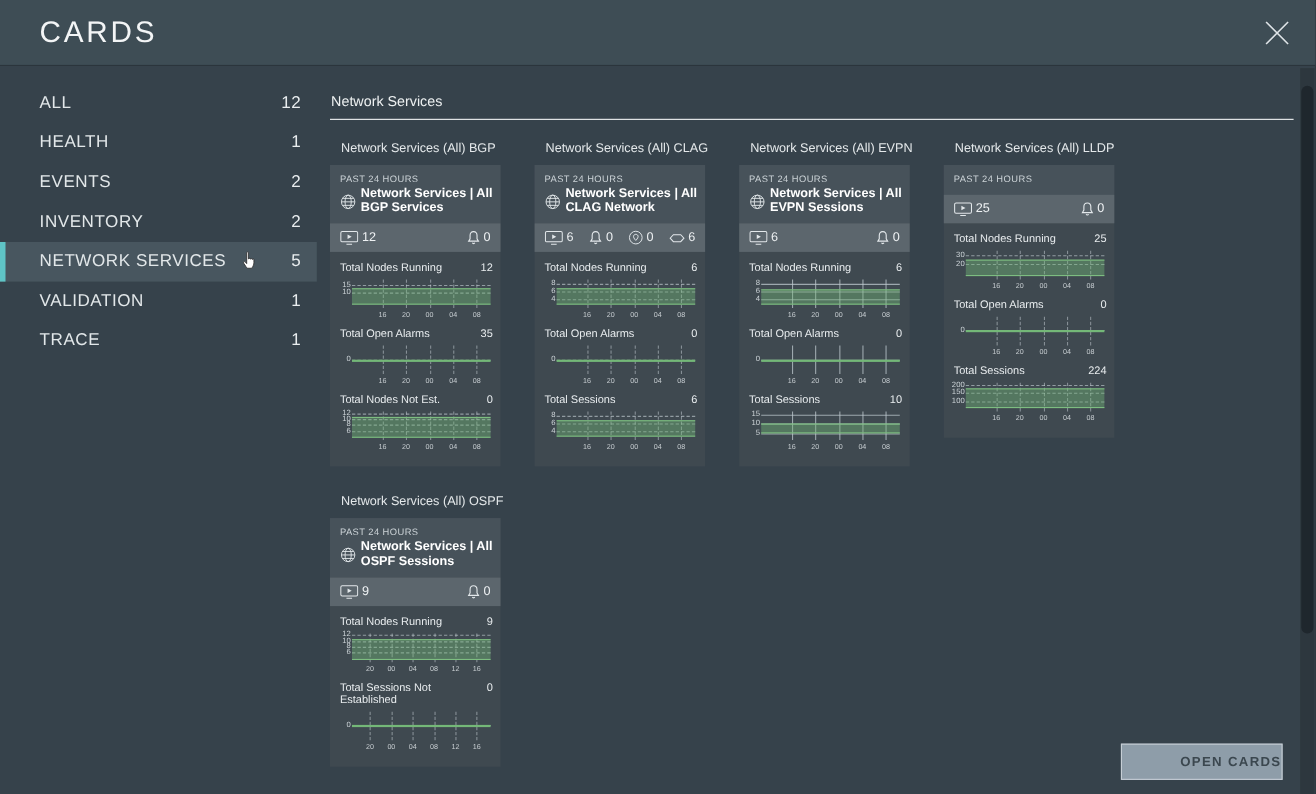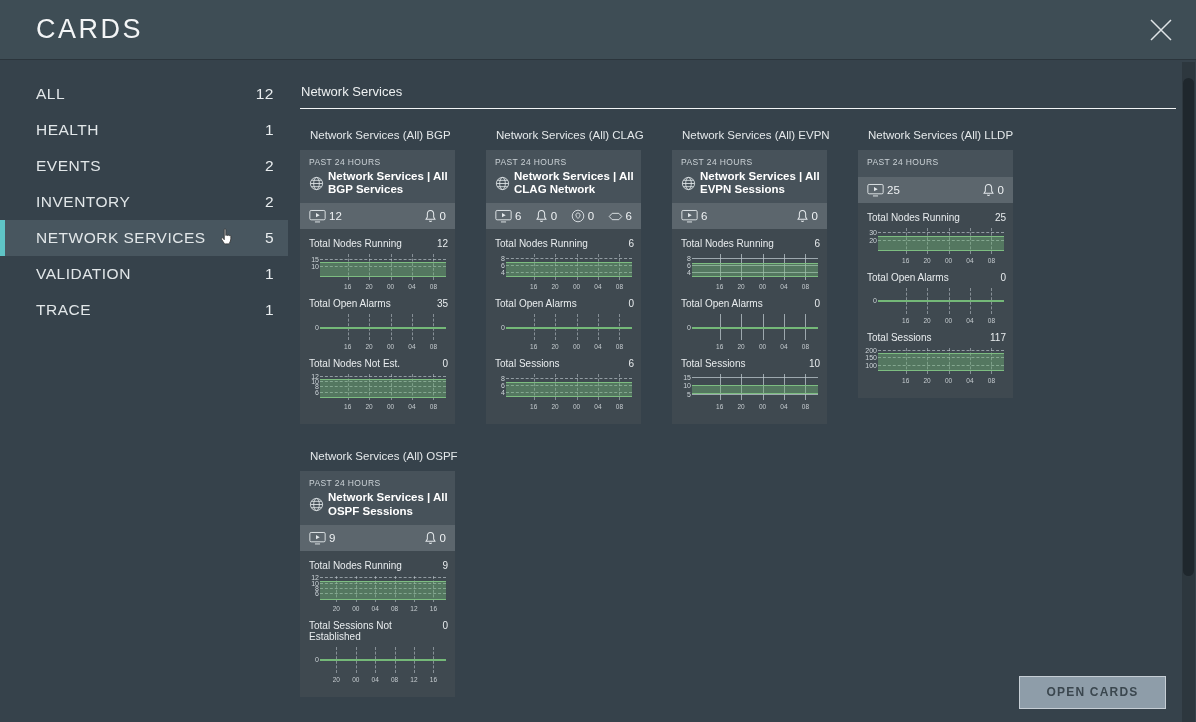--- a/index.html
+++ b/index.html
@@ -46,21 +46,21 @@
   .band { position:absolute; left:0; right:0; background:rgba(114,183,118,.42);
           border-top:1px solid #7dbd81; border-bottom:1px solid #7dbd81; }
   .flatline { position:absolute; left:0; right:0; height:0; border-top:2px solid #74b878; }
   .ylab { position:absolute; left:-16px; width:15px; text-align:right; font-size:7px; color:#cdd4d8; transform:translateY(-50%); }
   .xaxis { position:relative; height:9px; margin:2px 5px 0 16px; }
   .xlab { position:absolute; top:1px; transform:translateX(-50%); font-size:6.5px; color:#c6ccd0; }
 
   
   .footer { position:absolute; left:0; right:0; bottom:0; height:60px;
             display:flex; align-items:center; justify-content:flex-end; padding-right:30px; gap:28px; }
-  .btn { height:33px; cursor:pointer; font-family:"Liberation Sans", sans-serif; }
+  .btn { height:33px; cursor:pointer; font-family:"Liberation Sans", sans-serif;text-align:right; }
   .btn-open { width:147px; background:#8e9da9; border:1px solid #c6ced5; color:#3b474f;
               font-size:12px; font-weight:bold; letter-spacing:1.2px; }
   .btn-cancel { width:148px; background:transparent; border:2px solid #f3f5f6; color:#fff;
                 font-size:13px; font-weight:bold; letter-spacing:.4px; }
 
   
   .scroll-track { position:absolute; right:1px; top:62px; bottom:0; width:13px; background:#2d373e; }
   .scroll-thumb { position:absolute; right:2px; top:78px; width:11px; height:498px; background:#1f272d; border-radius:7px; cursor:pointer; }
 
   .cursor { position:absolute; left:216px; top:226px; width:22px; height:22px; z-index:9; pointer-events:none; }
@@ -539,21 +539,21 @@
                     <span class="xlab" style="left: 22%;">16</span>
                     <span class="xlab" style="left: 39%;">20</span>
                     <span class="xlab" style="left: 56%;">00</span>
                     <span class="xlab" style="left: 73%;">04</span>
                     <span class="xlab" style="left: 90%;">08</span>
                   </div>
                 </div>
                 <div class="chart-block">
                   <div class="chart-head">
                     <span>Total Sessions</span>
-                    <span>117</span>
+                    <span>224</span>
                   </div>
                   <div class="plot">
                     <div class="vgrid" style="left: 22%;"></div>
                     <div class="vgrid" style="left: 39%;"></div>
                     <div class="vgrid" style="left: 56%;"></div>
                     <div class="vgrid" style="left: 73%;"></div>
                     <div class="vgrid" style="left: 90%;"></div>
                     <div class="hgrid" style="top: 8%;"></div>
                     <span class="ylab" style="top: 8%;">200</span>
                     <div class="hgrid" style="top: 36%;"></div>

